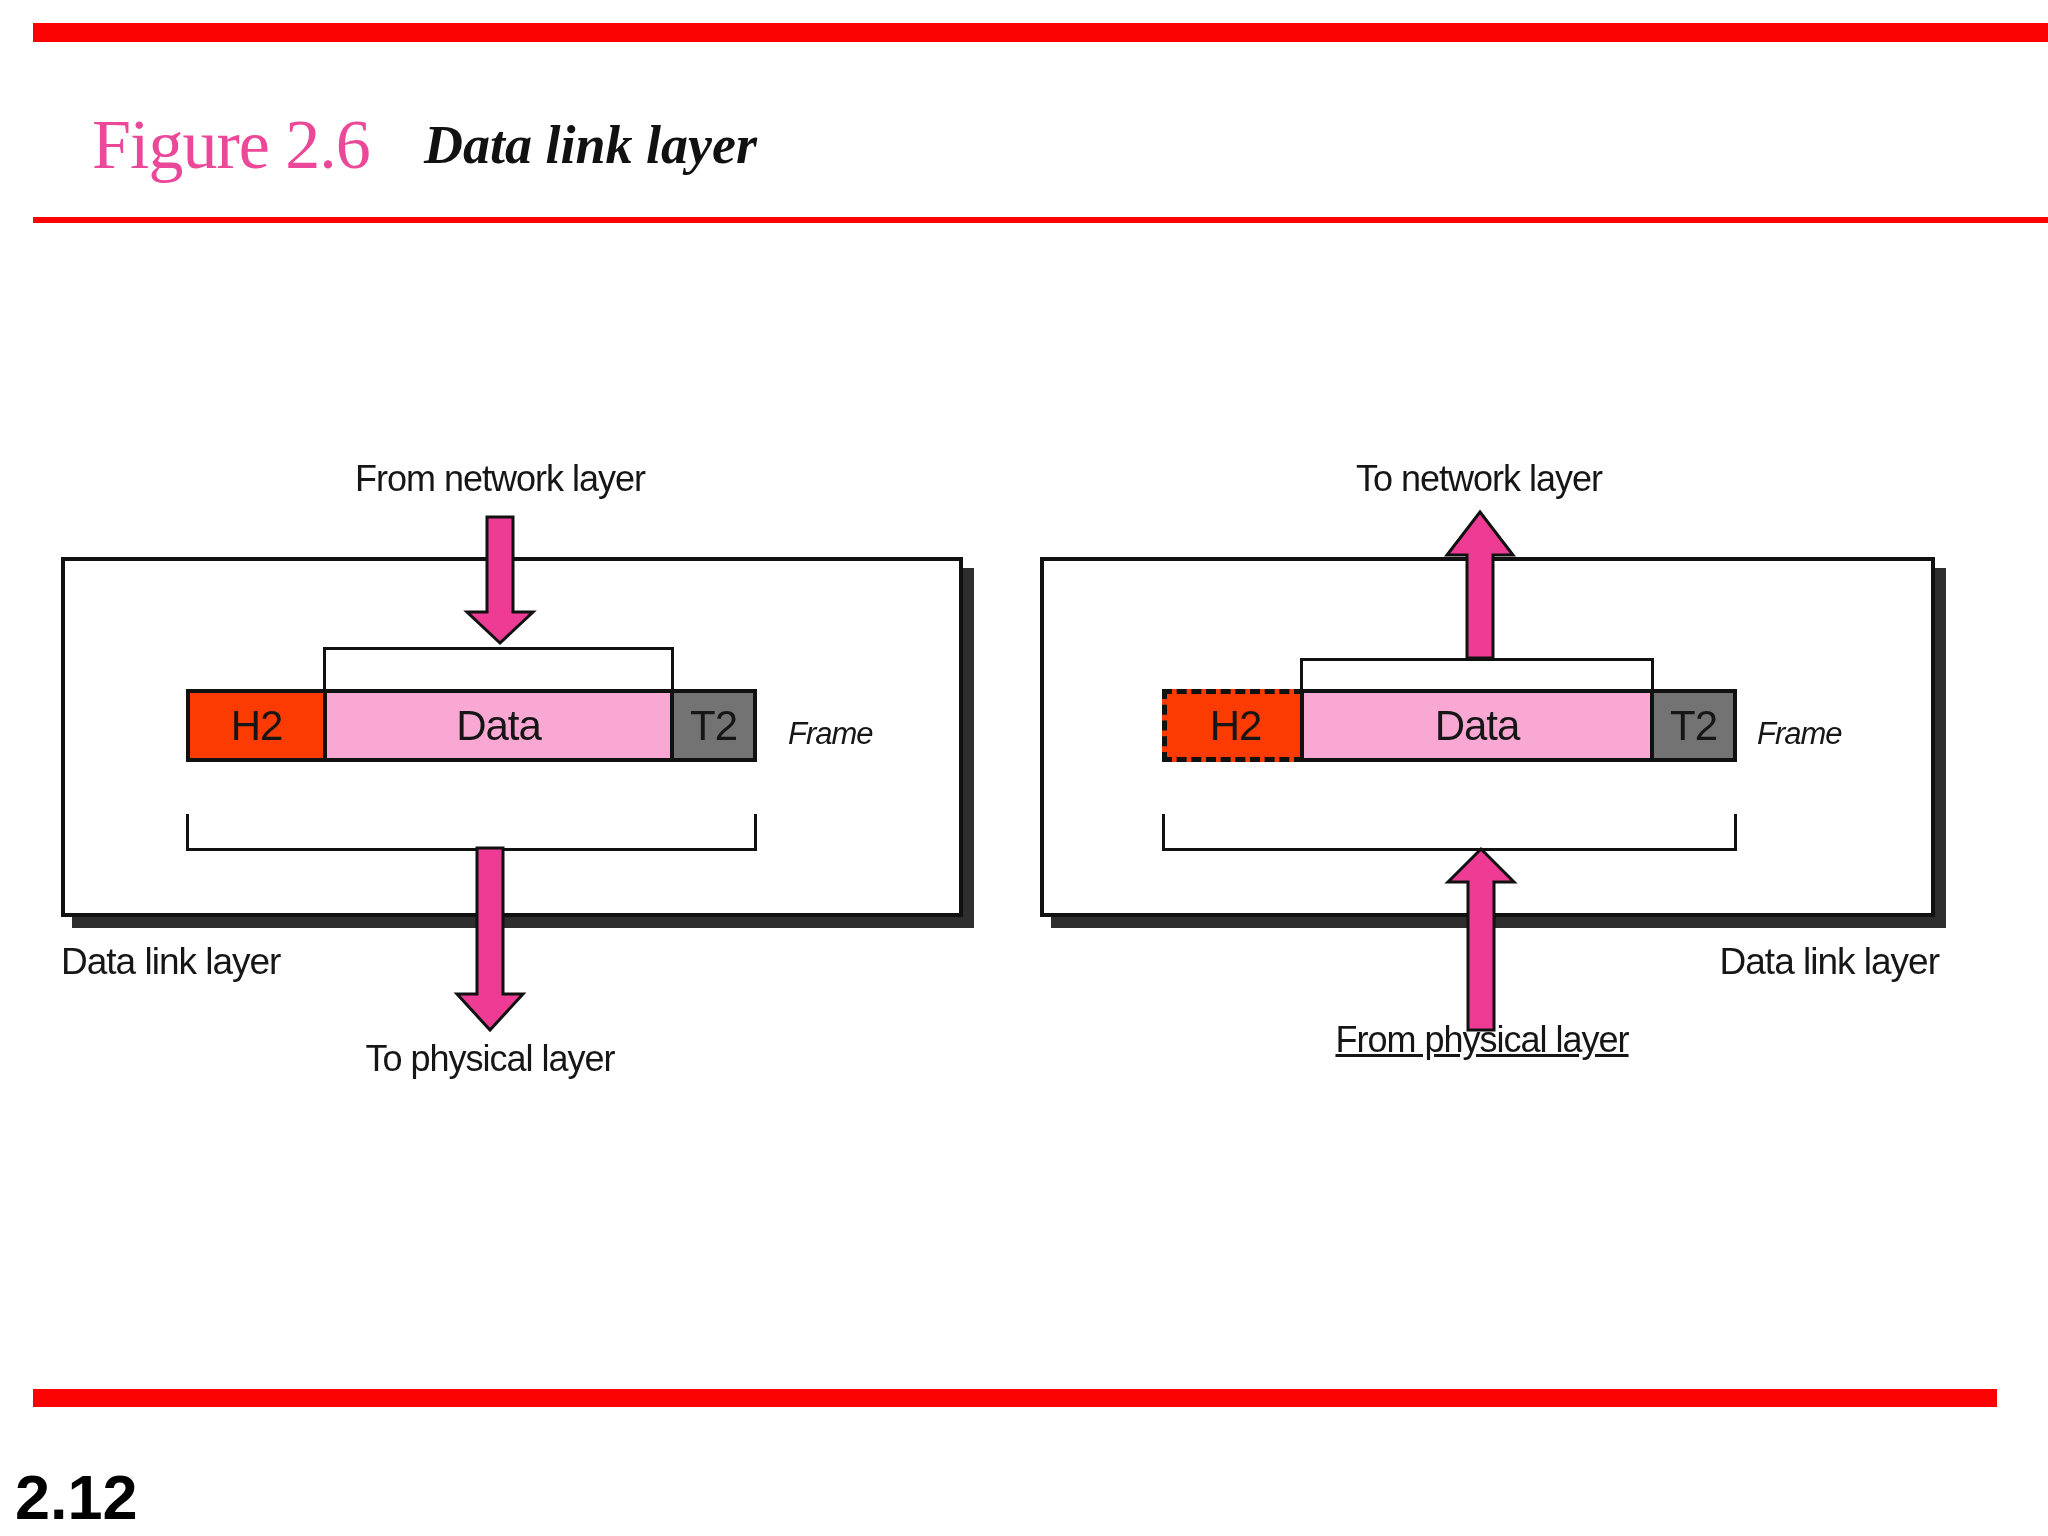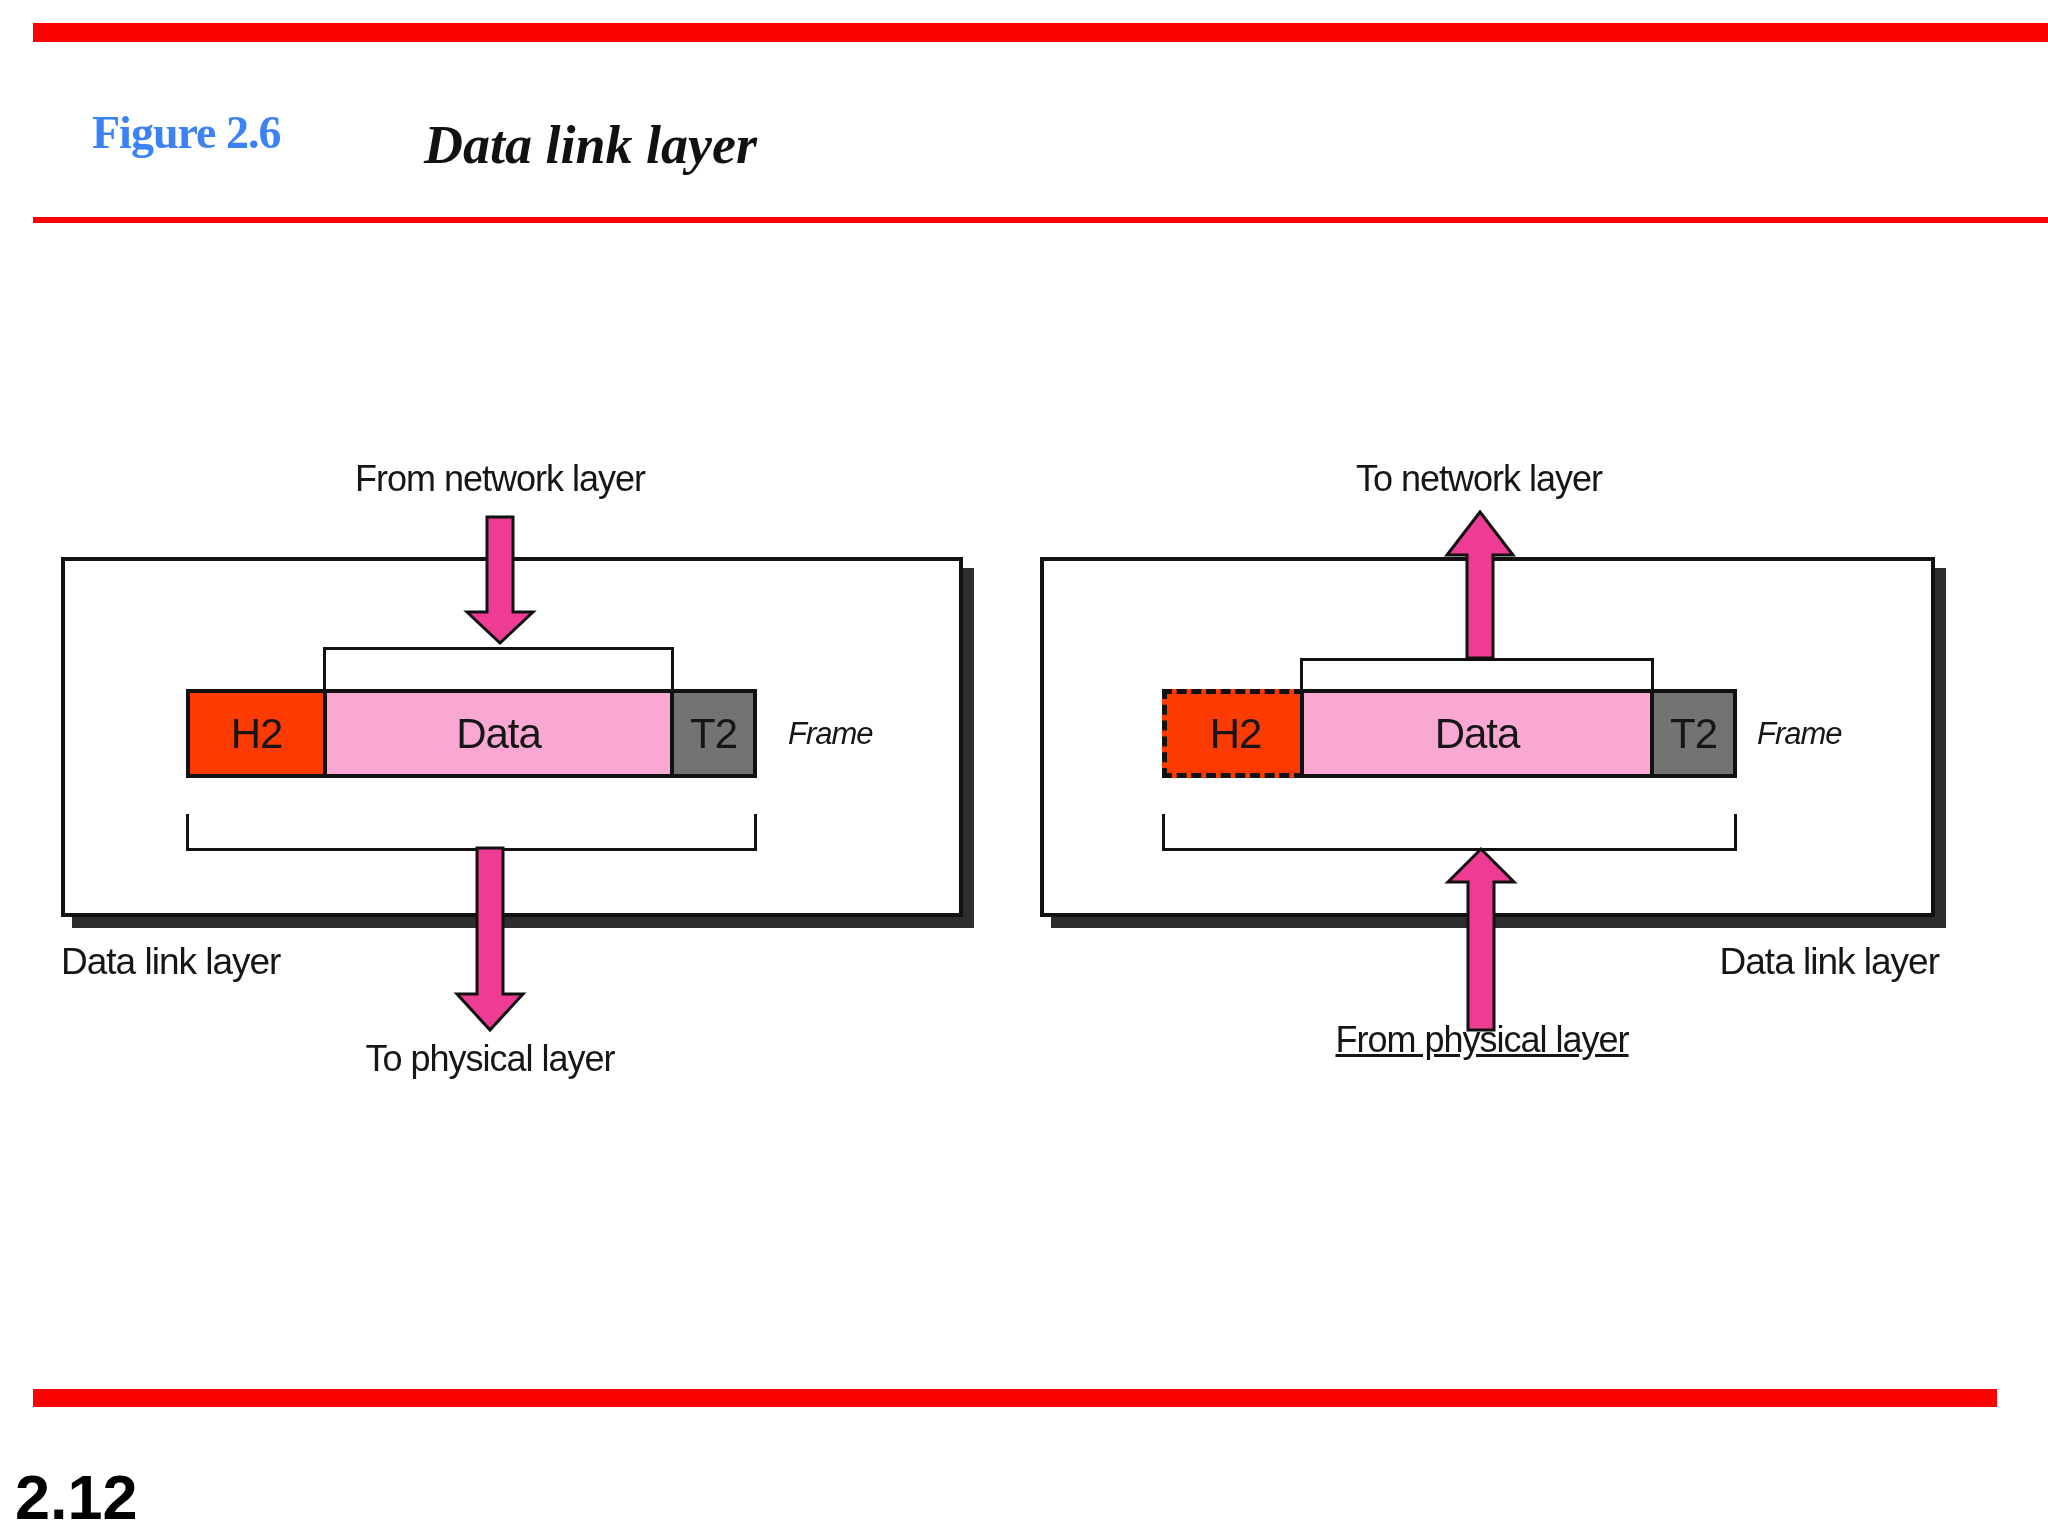--- a/index.html
+++ b/index.html
@@ -5,41 +5,41 @@
   html,body{margin:0;padding:0;background:#ffffff;}
   #slide{position:relative;width:2048px;height:1536px;background:#ffffff;overflow:hidden;
          font-family:"Liberation Sans",sans-serif;color:#161616;}
 
   .bar{position:absolute;background:#fb0303;}
   #top-bar{left:33px;top:23px;width:2015px;height:19px;}
   #title-underline{left:33px;top:217px;width:2015px;height:6px;}
   #bottom-bar{left:33px;top:1389px;width:1964px;height:18px;}
 
   #figure-label{position:absolute;left:92px;top:110px;font-family:"Liberation Serif",serif;
-                font-weight:bold;font-size:46px;line-height:1;color:#3b82f6;letter-spacing:-1px;}
+                font-weight:normal;font-size:70px;line-height:1;color:#ec4899;letter-spacing:-1px;}
   #figure-title{position:absolute;left:424px;top:118px;font-family:"Liberation Serif",serif;
                 font-weight:bold;font-style:italic;font-size:54px;line-height:1;color:#111;}
 
   .layer-box{position:absolute;top:557px;height:360px;border:4px solid #111;background:#fff;
              box-shadow:11px 11px 0 0 #2e2e2e;box-sizing:border-box;}
   #left-box{left:61px;width:902px;}
   #right-box{left:1040px;width:895px;}
 
   .dir-label{position:absolute;font-size:36px;line-height:1;letter-spacing:-1px;white-space:nowrap;}
   .centered{transform:translateX(-50%);}
 
   .bracket{position:absolute;box-sizing:border-box;border:3px solid #111;}
   .bracket.top{border-bottom:none;}
   .bracket.bottom{border-top:none;}
   #left-top-bracket{left:323px;top:647px;width:351px;height:42px;}
   #left-bottom-bracket{left:186px;top:814px;width:571px;height:37px;}
   #right-top-bracket{left:1300px;top:658px;width:354px;height:37px;}
   #right-bottom-bracket{left:1162px;top:814px;width:575px;height:37px;}
 
-  .field{position:absolute;top:689px;height:89px;box-sizing:border-box;border:4px solid #111;
+  .field{position:absolute;top:689px;height:73px;box-sizing:border-box;border:4px solid #111;
          display:flex;align-items:center;justify-content:center;font-size:42px;letter-spacing:-1px;}
   .field.header{background:#fb3b02;}
   .field.payload{background:#f9a8d4;}
   .field.trailer{background:#737373;}
   #lf-h2{left:186px;width:141px;}
   #lf-data{left:323px;width:351px;}
   #lf-t2{left:670px;width:87px;}
   #rf-h2{left:1162px;width:142px;border:5px dashed #111;border-right:none;}
   #rf-data{left:1300px;width:354px;}
   #rf-t2{left:1650px;width:87px;}

